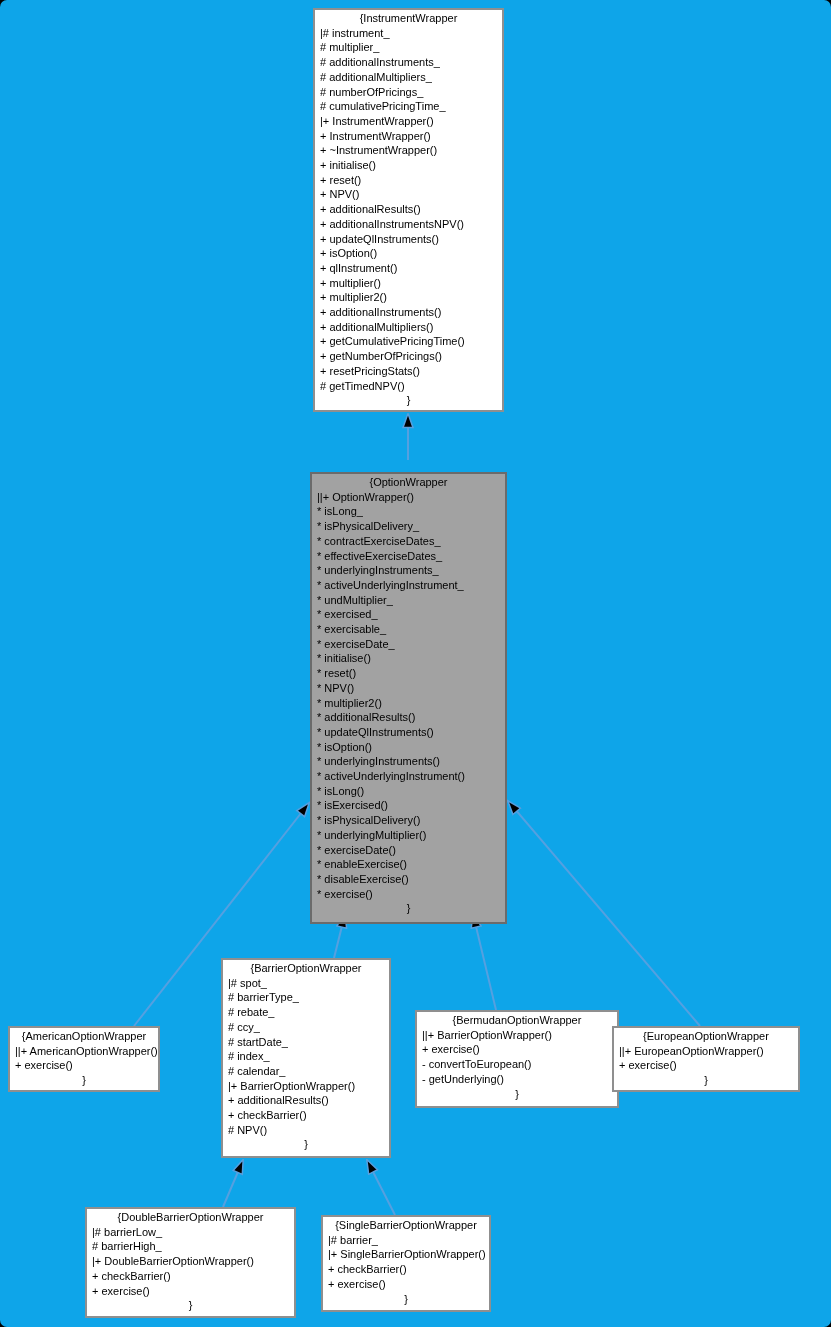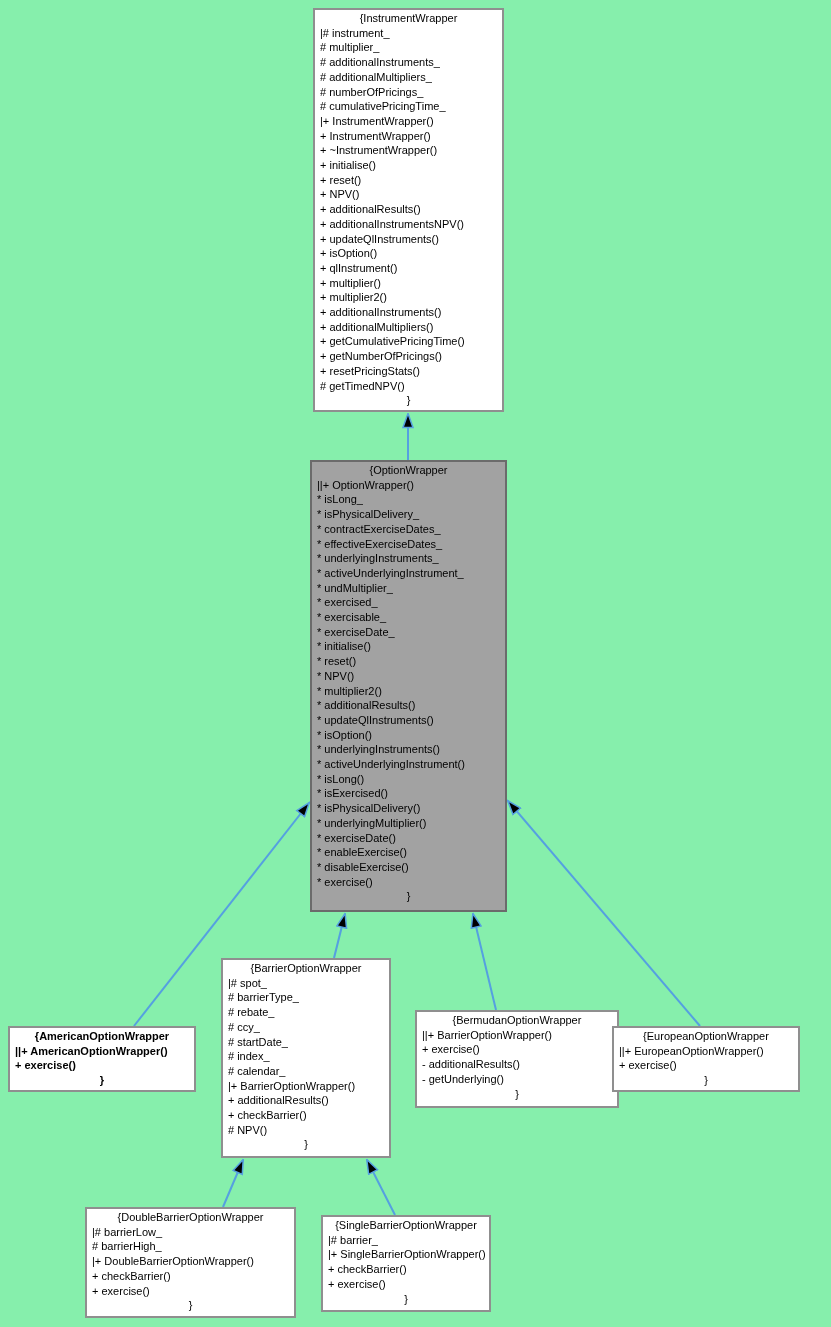--- a/index.html
+++ b/index.html
@@ -21,44 +21,45 @@
     font-size:11px;
     line-height:14.7px;
     padding:1px 5px;
     overflow:hidden;
     z-index:1;
     white-space:pre;
   }
   .class-box.highlight{
     background:#a2a2a2;
     border-color:#6b6b6b;
+    margin-top:12px;
   }
   .box-title{text-align:center;}
   .box-close{text-align:center;}
   .box-line{text-align:left;}
 </style>
 </head>
 <body>
 
-<div id="canvas" style="background: #86efac;">
+<div id="canvas" style="background: #0ea5e9; border-radius: 7px;">
   <svg id="edges-svg" xmlns="http://www.w3.org/2000/svg" viewBox="0 0 831 1327">
       <defs>
         <marker id="uml-arrow" viewBox="0 0 16 12" refX="14.5" refY="6" markerWidth="16" markerHeight="12" orient="auto" markerUnits="userSpaceOnUse">
           <path d="M1,1 L15,6 L1,11 Z" fill="#000000" stroke="#55a0e0" stroke-width="1.5"></path>
         </marker>
       </defs>
       <line x1="408" y1="460" x2="408" y2="414" stroke="#55a0e0" stroke-width="2" marker-end="url(#uml-arrow)"></line>
       <line x1="134" y1="1026" x2="309" y2="803" stroke="#55a0e0" stroke-width="2" marker-end="url(#uml-arrow)"></line>
       <line x1="334" y1="958" x2="345" y2="914" stroke="#55a0e0" stroke-width="2" marker-end="url(#uml-arrow)"></line>
       <line x1="496" y1="1010" x2="473" y2="914" stroke="#55a0e0" stroke-width="2" marker-end="url(#uml-arrow)"></line>
       <line x1="700" y1="1026" x2="508" y2="801" stroke="#55a0e0" stroke-width="2" marker-end="url(#uml-arrow)"></line>
       <line x1="223" y1="1207" x2="243" y2="1160" stroke="#55a0e0" stroke-width="2" marker-end="url(#uml-arrow)"></line>
       <line x1="395" y1="1215" x2="367" y2="1160" stroke="#55a0e0" stroke-width="2" marker-end="url(#uml-arrow)"></line>
     </svg>
 <div class="class-box" style="left: 313px; top: 8px; width: 191px; height: 404px;"><div class="box-title">{InstrumentWrapper</div><div class="box-line">|# instrument_</div><div class="box-line"># multiplier_</div><div class="box-line"># additionalInstruments_</div><div class="box-line"># additionalMultipliers_</div><div class="box-line"># numberOfPricings_</div><div class="box-line"># cumulativePricingTime_</div><div class="box-line">|+ InstrumentWrapper()</div><div class="box-line">+ InstrumentWrapper()</div><div class="box-line">+ ~InstrumentWrapper()</div><div class="box-line">+ initialise()</div><div class="box-line">+ reset()</div><div class="box-line">+ NPV()</div><div class="box-line">+ additionalResults()</div><div class="box-line">+ additionalInstrumentsNPV()</div><div class="box-line">+ updateQlInstruments()</div><div class="box-line">+ isOption()</div><div class="box-line">+ qlInstrument()</div><div class="box-line">+ multiplier()</div><div class="box-line">+ multiplier2()</div><div class="box-line">+ additionalInstruments()</div><div class="box-line">+ additionalMultipliers()</div><div class="box-line">+ getCumulativePricingTime()</div><div class="box-line">+ getNumberOfPricings()</div><div class="box-line">+ resetPricingStats()</div><div class="box-line"># getTimedNPV()</div><div class="box-close">}</div></div>
     <div class="class-box highlight" style="left: 310px; top: 460px; width: 197px; height: 452px;"><div class="box-title">{OptionWrapper</div><div class="box-line">||+ OptionWrapper()</div><div class="box-line">* isLong_</div><div class="box-line">* isPhysicalDelivery_</div><div class="box-line">* contractExerciseDates_</div><div class="box-line">* effectiveExerciseDates_</div><div class="box-line">* underlyingInstruments_</div><div class="box-line">* activeUnderlyingInstrument_</div><div class="box-line">* undMultiplier_</div><div class="box-line">* exercised_</div><div class="box-line">* exercisable_</div><div class="box-line">* exerciseDate_</div><div class="box-line">* initialise()</div><div class="box-line">* reset()</div><div class="box-line">* NPV()</div><div class="box-line">* multiplier2()</div><div class="box-line">* additionalResults()</div><div class="box-line">* updateQlInstruments()</div><div class="box-line">* isOption()</div><div class="box-line">* underlyingInstruments()</div><div class="box-line">* activeUnderlyingInstrument()</div><div class="box-line">* isLong()</div><div class="box-line">* isExercised()</div><div class="box-line">* isPhysicalDelivery()</div><div class="box-line">* underlyingMultiplier()</div><div class="box-line">* exerciseDate()</div><div class="box-line">* enableExercise()</div><div class="box-line">* disableExercise()</div><div class="box-line">* exercise()</div><div class="box-close">}</div></div>
-    <div class="class-box" style="left: 8px; top: 1026px; width: 188px; height: 66px; font-weight: bold;"><div class="box-title">{AmericanOptionWrapper</div><div class="box-line">||+ AmericanOptionWrapper()</div><div class="box-line">+ exercise()</div><div class="box-close">}</div></div>
+    <div class="class-box" style="left: 8px; top: 1026px; width: 152px; height: 66px;"><div class="box-title">{AmericanOptionWrapper</div><div class="box-line">||+ AmericanOptionWrapper()</div><div class="box-line">+ exercise()</div><div class="box-close">}</div></div>
     <div class="class-box" style="left: 221px; top: 958px; width: 170px; height: 200px;"><div class="box-title">{BarrierOptionWrapper</div><div class="box-line">|# spot_</div><div class="box-line"># barrierType_</div><div class="box-line"># rebate_</div><div class="box-line"># ccy_</div><div class="box-line"># startDate_</div><div class="box-line"># index_</div><div class="box-line"># calendar_</div><div class="box-line">|+ BarrierOptionWrapper()</div><div class="box-line">+ additionalResults()</div><div class="box-line">+ checkBarrier()</div><div class="box-line"># NPV()</div><div class="box-close">}</div></div>
-    <div class="class-box" style="left: 415px; top: 1010px; width: 204px; height: 98px;"><div class="box-title">{BermudanOptionWrapper</div><div class="box-line">||+ BarrierOptionWrapper()</div><div class="box-line">+ exercise()</div><div class="box-line">- additionalResults()</div><div class="box-line">- getUnderlying()</div><div class="box-close">}</div></div>
+    <div class="class-box" style="left: 415px; top: 1010px; width: 204px; height: 98px;"><div class="box-title">{BermudanOptionWrapper</div><div class="box-line">||+ BarrierOptionWrapper()</div><div class="box-line">+ exercise()</div><div class="box-line">- convertToEuropean()</div><div class="box-line">- getUnderlying()</div><div class="box-close">}</div></div>
     <div class="class-box" style="left: 612px; top: 1026px; width: 188px; height: 66px;"><div class="box-title">{EuropeanOptionWrapper</div><div class="box-line">||+ EuropeanOptionWrapper()</div><div class="box-line">+ exercise()</div><div class="box-close">}</div></div>
     <div class="class-box" style="left: 85px; top: 1207px; width: 211px; height: 111px;"><div class="box-title">{DoubleBarrierOptionWrapper</div><div class="box-line">|# barrierLow_</div><div class="box-line"># barrierHigh_</div><div class="box-line">|+ DoubleBarrierOptionWrapper()</div><div class="box-line">+ checkBarrier()</div><div class="box-line">+ exercise()</div><div class="box-close">}</div></div>
     <div class="class-box" style="left: 321px; top: 1215px; width: 170px; height: 97px;"><div class="box-title">{SingleBarrierOptionWrapper</div><div class="box-line">|# barrier_</div><div class="box-line">|+ SingleBarrierOptionWrapper()</div><div class="box-line">+ checkBarrier()</div><div class="box-line">+ exercise()</div><div class="box-close">}</div></div>
   </div>
 
 </body></html>

